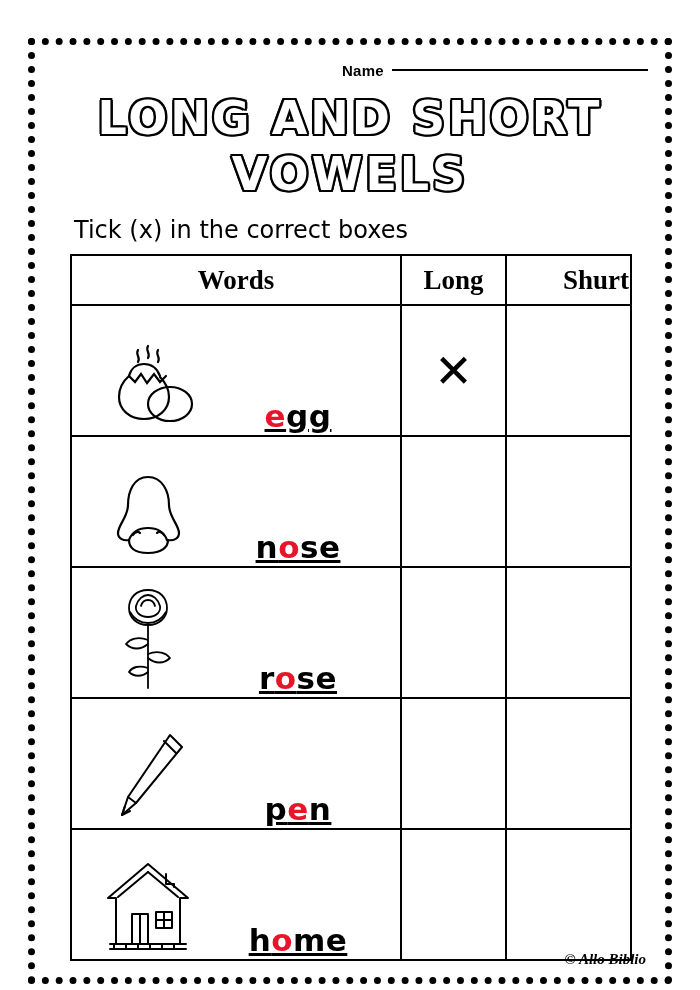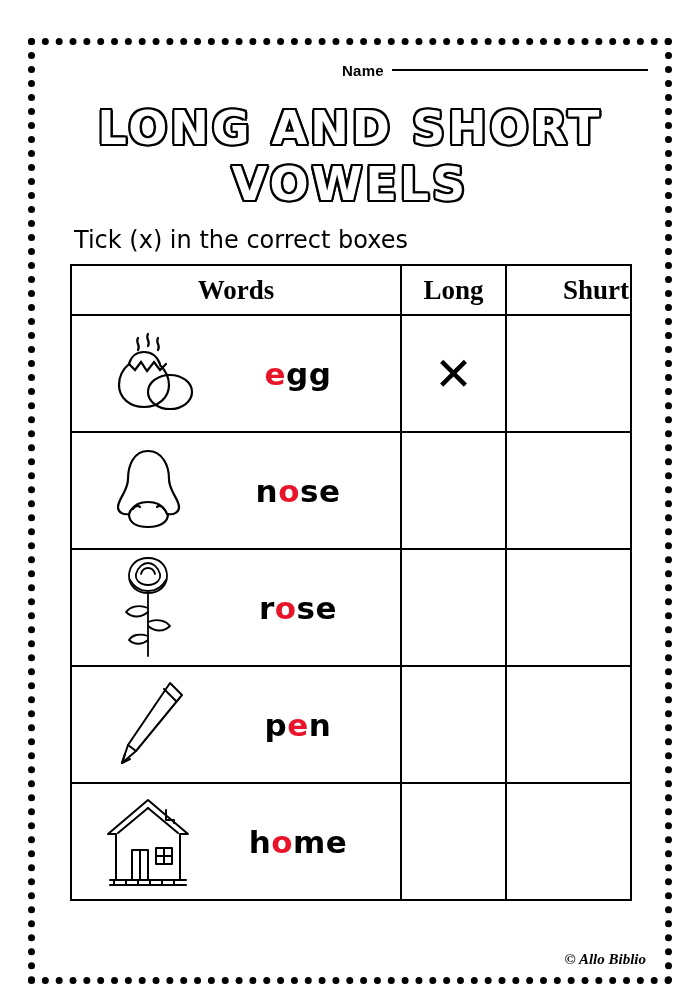--- a/index.html
+++ b/index.html
@@ -55,21 +55,21 @@
   }
   .name-line {
     width: 256px;
     height: 0;
     border-top: 2px solid #000;
   }
 
   
   .title-block {
     text-align: center;
-    margin-top: 16px;
+    margin-top: 6px;
   }
   .title-line {
     font-family: "DejaVu Sans", sans-serif;
     font-weight: bold;
     font-size: 46px;
     letter-spacing: 3px;
     line-height: 1.22;
     color: #ffffff;
     -webkit-text-stroke: 2.5px #000;
     paint-order: stroke fill;
@@ -106,22 +106,23 @@
     font-weight: bold;
     font-size: 27px;
     text-align: center;
     vertical-align: middle;
   }
 
   tbody td { height: 115px; vertical-align: middle; }
 
   .word-cell {
     display: flex;
-    align-items: center;
-    height: 113px;
+    align-items: flex-end;
+    height: 127px;
+    text-decoration: underline;
   }
   .pic {
     width: 150px;
     min-width: 150px;
     display: flex;
     align-items: center;
     justify-content: center;
   }
   .word {
     flex: 1;

